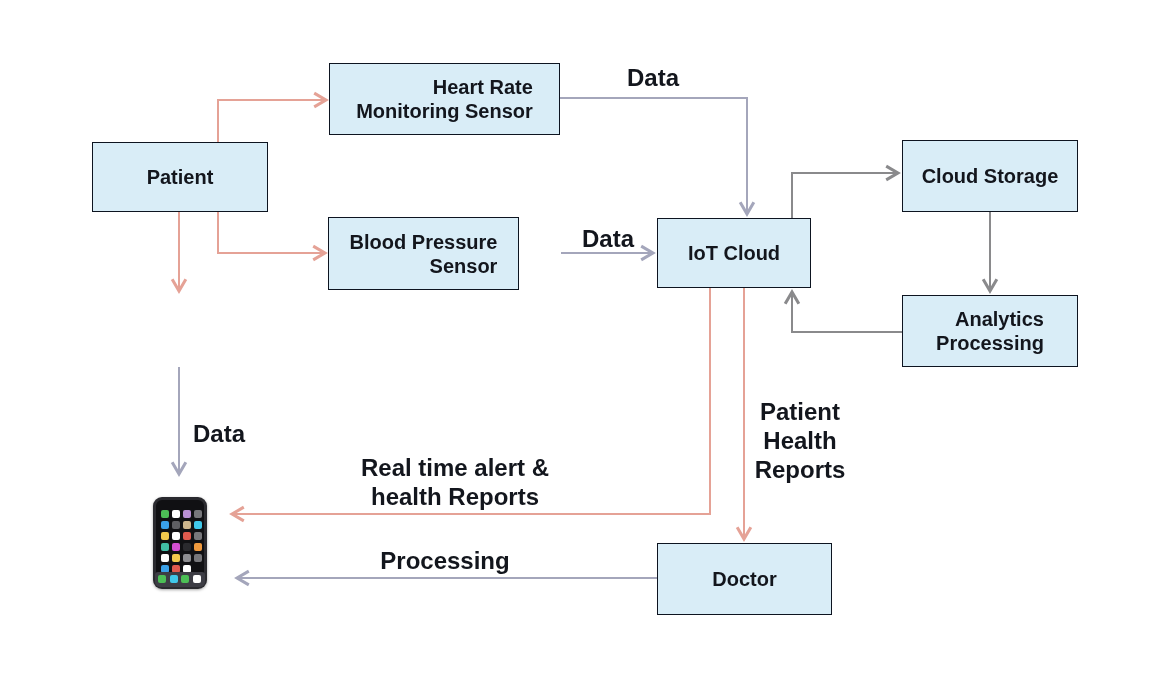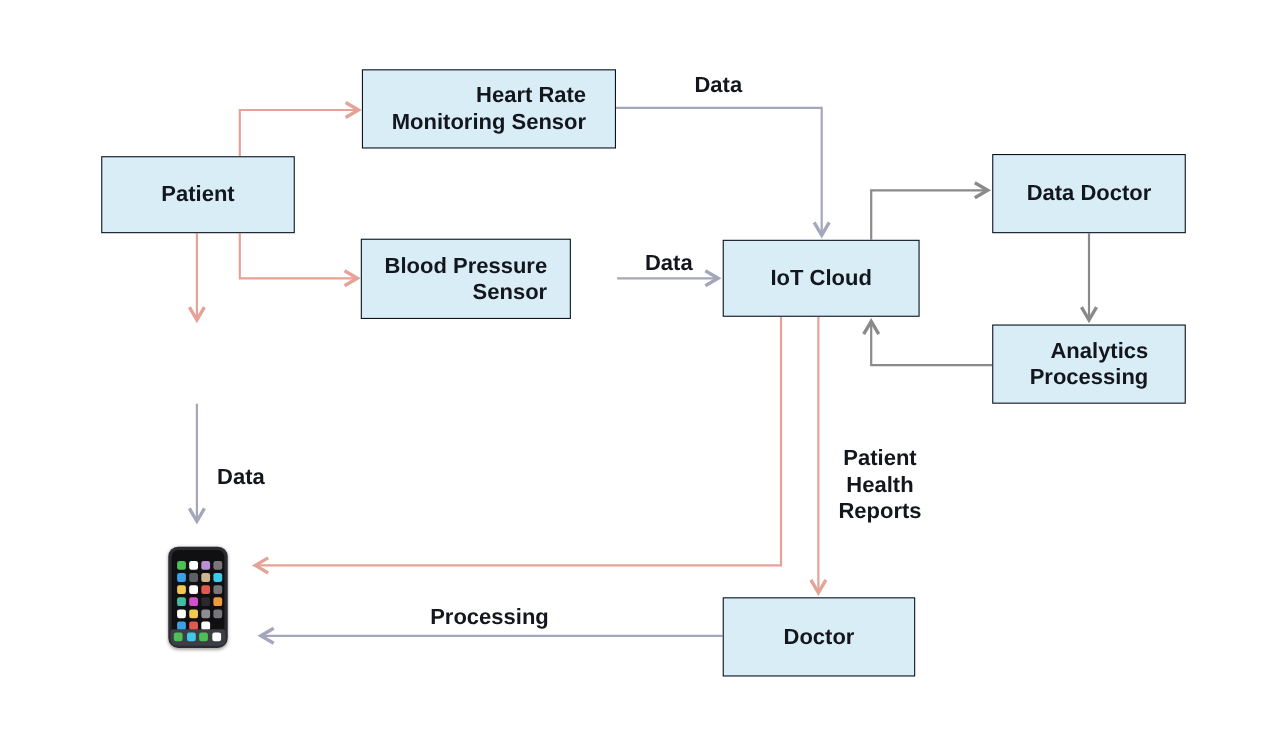--- a/index.html
+++ b/index.html
@@ -19,29 +19,29 @@
     display:flex;align-items:center;justify-content:center;
     text-align:right;
     font-weight:700;font-size:20px;line-height:1.2;
     white-space:pre-line;
     box-sizing:border-box;
   }
   #node-patient          {left:92px;  top:142px; width:176px; height:70px;}
   #node-wearable-devices {left:92px;  top:295px; width:176px; height:72px;}
   #node-heart-rate       {left:329px; top:63px;  width:231px; height:72px;}
   #node-blood-pressure   {left:328px; top:217px; width:191px; height:73px;}
-  #node-iot-cloud        {left:657px; top:218px; width:179px; height:70px;}
+  #node-iot-cloud        {left:657px; top:218px; width:154px; height:70px;}
   #node-data-storage     {left:902px; top:140px; width:176px; height:72px;}
   #node-analytics        {left:902px; top:295px; width:176px; height:72px;}
   #node-doctor           {left:657px; top:543px; width:175px; height:72px;}
 
   .edge-label{
     position:absolute;
     transform:translate(-50%,-50%);
-    font-weight:700;font-size:20px;line-height:1.2;
+    font-weight:700;font-size:24px;line-height:1.2;
     color:var(--ink);
     text-align:center;
     white-space:pre-line;
   }
   #lbl-hr-data    {left:653px; top:78px;}
   #lbl-bp-data    {left:608px; top:239px;}
   #lbl-wd-data    {left:219px; top:434px;}
   #lbl-realtime   {left:455px; top:483px;}
   #lbl-phr        {left:800px; top:441px;}
   #lbl-diagnosis  {left:445px; top:561px;}
@@ -100,28 +100,30 @@
     <path d="M744,288 L744,538" fill="none" stroke="var(--edge-salmon)" stroke-width="2" marker-end="url(#arr-salmon)"></path>
     <path d="M657,578 L238,578" fill="none" stroke="var(--edge-lavender)" stroke-width="2" marker-end="url(#arr-lavender)"></path>
   </svg>
 
   <div class="node" id="node-patient">Patient</div>
   <div class="node" id="node-heart-rate">Heart Rate
 Monitoring Sensor</div>
   <div class="node" id="node-blood-pressure">Blood Pressure
 Sensor</div>
   <div class="node" id="node-iot-cloud">IoT Cloud</div>
-  <div class="node" id="node-data-storage">Data Doctor</div>
+  <div class="node" id="node-data-storage">Cloud Storage</div>
   <div class="node" id="node-analytics">Analytics
 Processing</div>
   <div class="node" id="node-doctor">Doctor</div>
 
   <div class="edge-label" id="lbl-hr-data">Data</div>
   <div class="edge-label" id="lbl-bp-data">Data</div>
   <div class="edge-label" id="lbl-wd-data">Data</div>
+  <div class="edge-label" id="lbl-realtime">Real time alert &amp;
+health Reports</div>
   <div class="edge-label" id="lbl-phr">Patient
 Health
 Reports</div>
   <div class="edge-label" id="lbl-diagnosis">Processing</div>
 
   <div id="phone">
     <div class="speaker"></div>
     <div class="screen">
         <div class="tile" style="background: rgb(76, 191, 86); left: 5px; top: 10px;"></div>
         <div class="tile" style="background: rgb(255, 255, 255); left: 16px; top: 10px;"></div>

